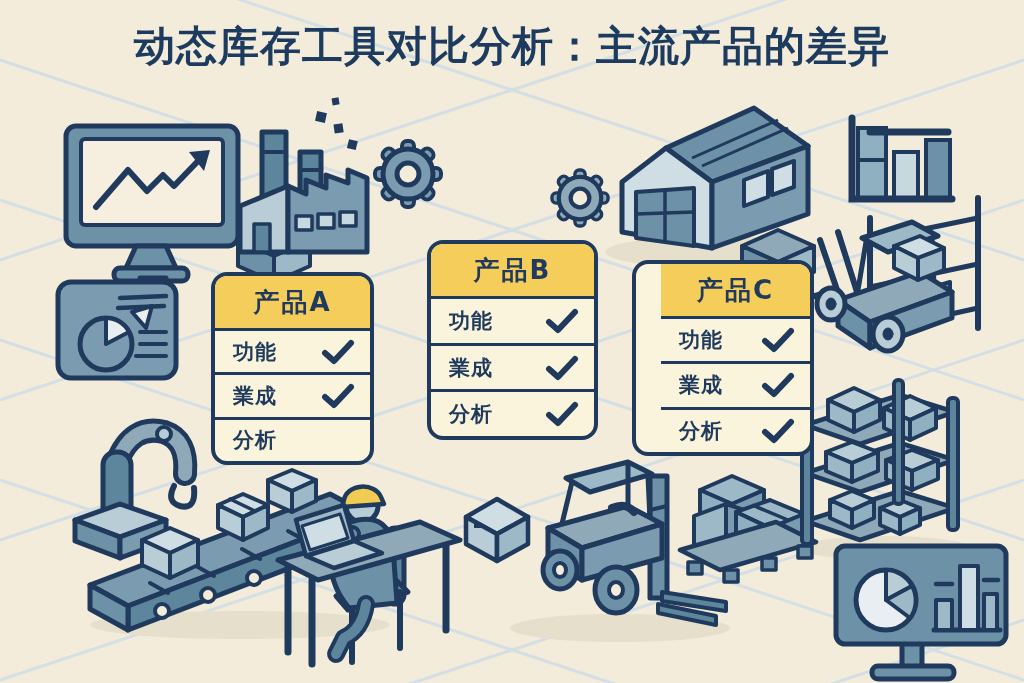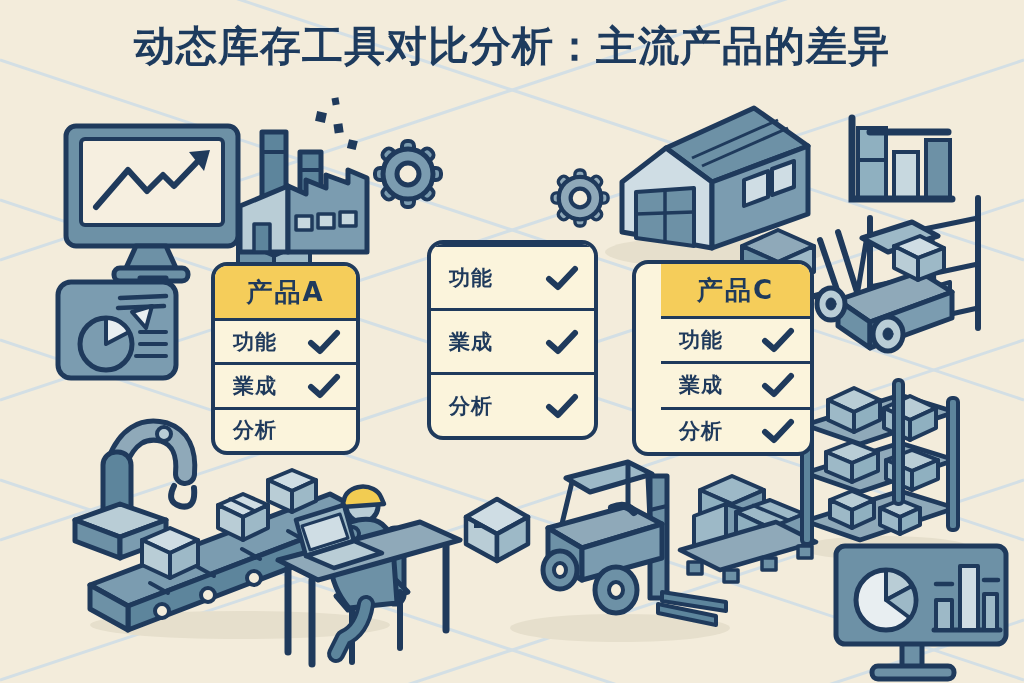--- a/index.html
+++ b/index.html
@@ -14,21 +14,21 @@
     text-align:center;color:#1d3b5e;font-weight:900;
     line-height:1.18;letter-spacing:1px;
   }
   .title-line{font-size:41px;}
   
   .card{
     position:absolute;z-index:4;display:flex;flex-direction:column;
     border:4px solid #1f3a5c;border-radius:16px;overflow:hidden;
     background:#fbf4dc;box-sizing:border-box;
   }
-  .card-a{left:211px;top:262px;width:149px;height:193px;}
+  .card-a{left:211px;top:272px;width:163px;height:193px;}
   .card-b{left:427px;top:240px;width:171px;height:200px;}
   .card-c{left:632px;top:260px;width:182px;height:196px;padding-left:25px;}
   .card-header{
     background:#f5cd5a;color:#1f3a5c;font-weight:800;font-size:26px;
     display:flex;align-items:center;justify-content:center;
     height:52px;flex:0 0 auto;letter-spacing:2px;
   }
   .card-row{
     flex:1 1 0;display:flex;align-items:center;justify-content:space-between;
     padding:0 15px 0 18px;border-top:3.5px solid #1f3a5c;
@@ -354,20 +354,21 @@
           <polyline points="4,14 13,22 30,4"></polyline>
         </svg>
     </div>
     <div class="card-row">
       <span>分析</span>
 
     </div>
   </div>
 
   <div class="card card-b">
+    <div class="card-header">产品B</div>
     <div class="card-row">
       <span>功能</span>
       <svg class="check" viewBox="0 0 34 26">
           <polyline points="4,14 13,22 30,4"></polyline>
         </svg>
     </div>
     <div class="card-row">
       <span>業成</span>
       <svg class="check" viewBox="0 0 34 26">
           <polyline points="4,14 13,22 30,4"></polyline>

